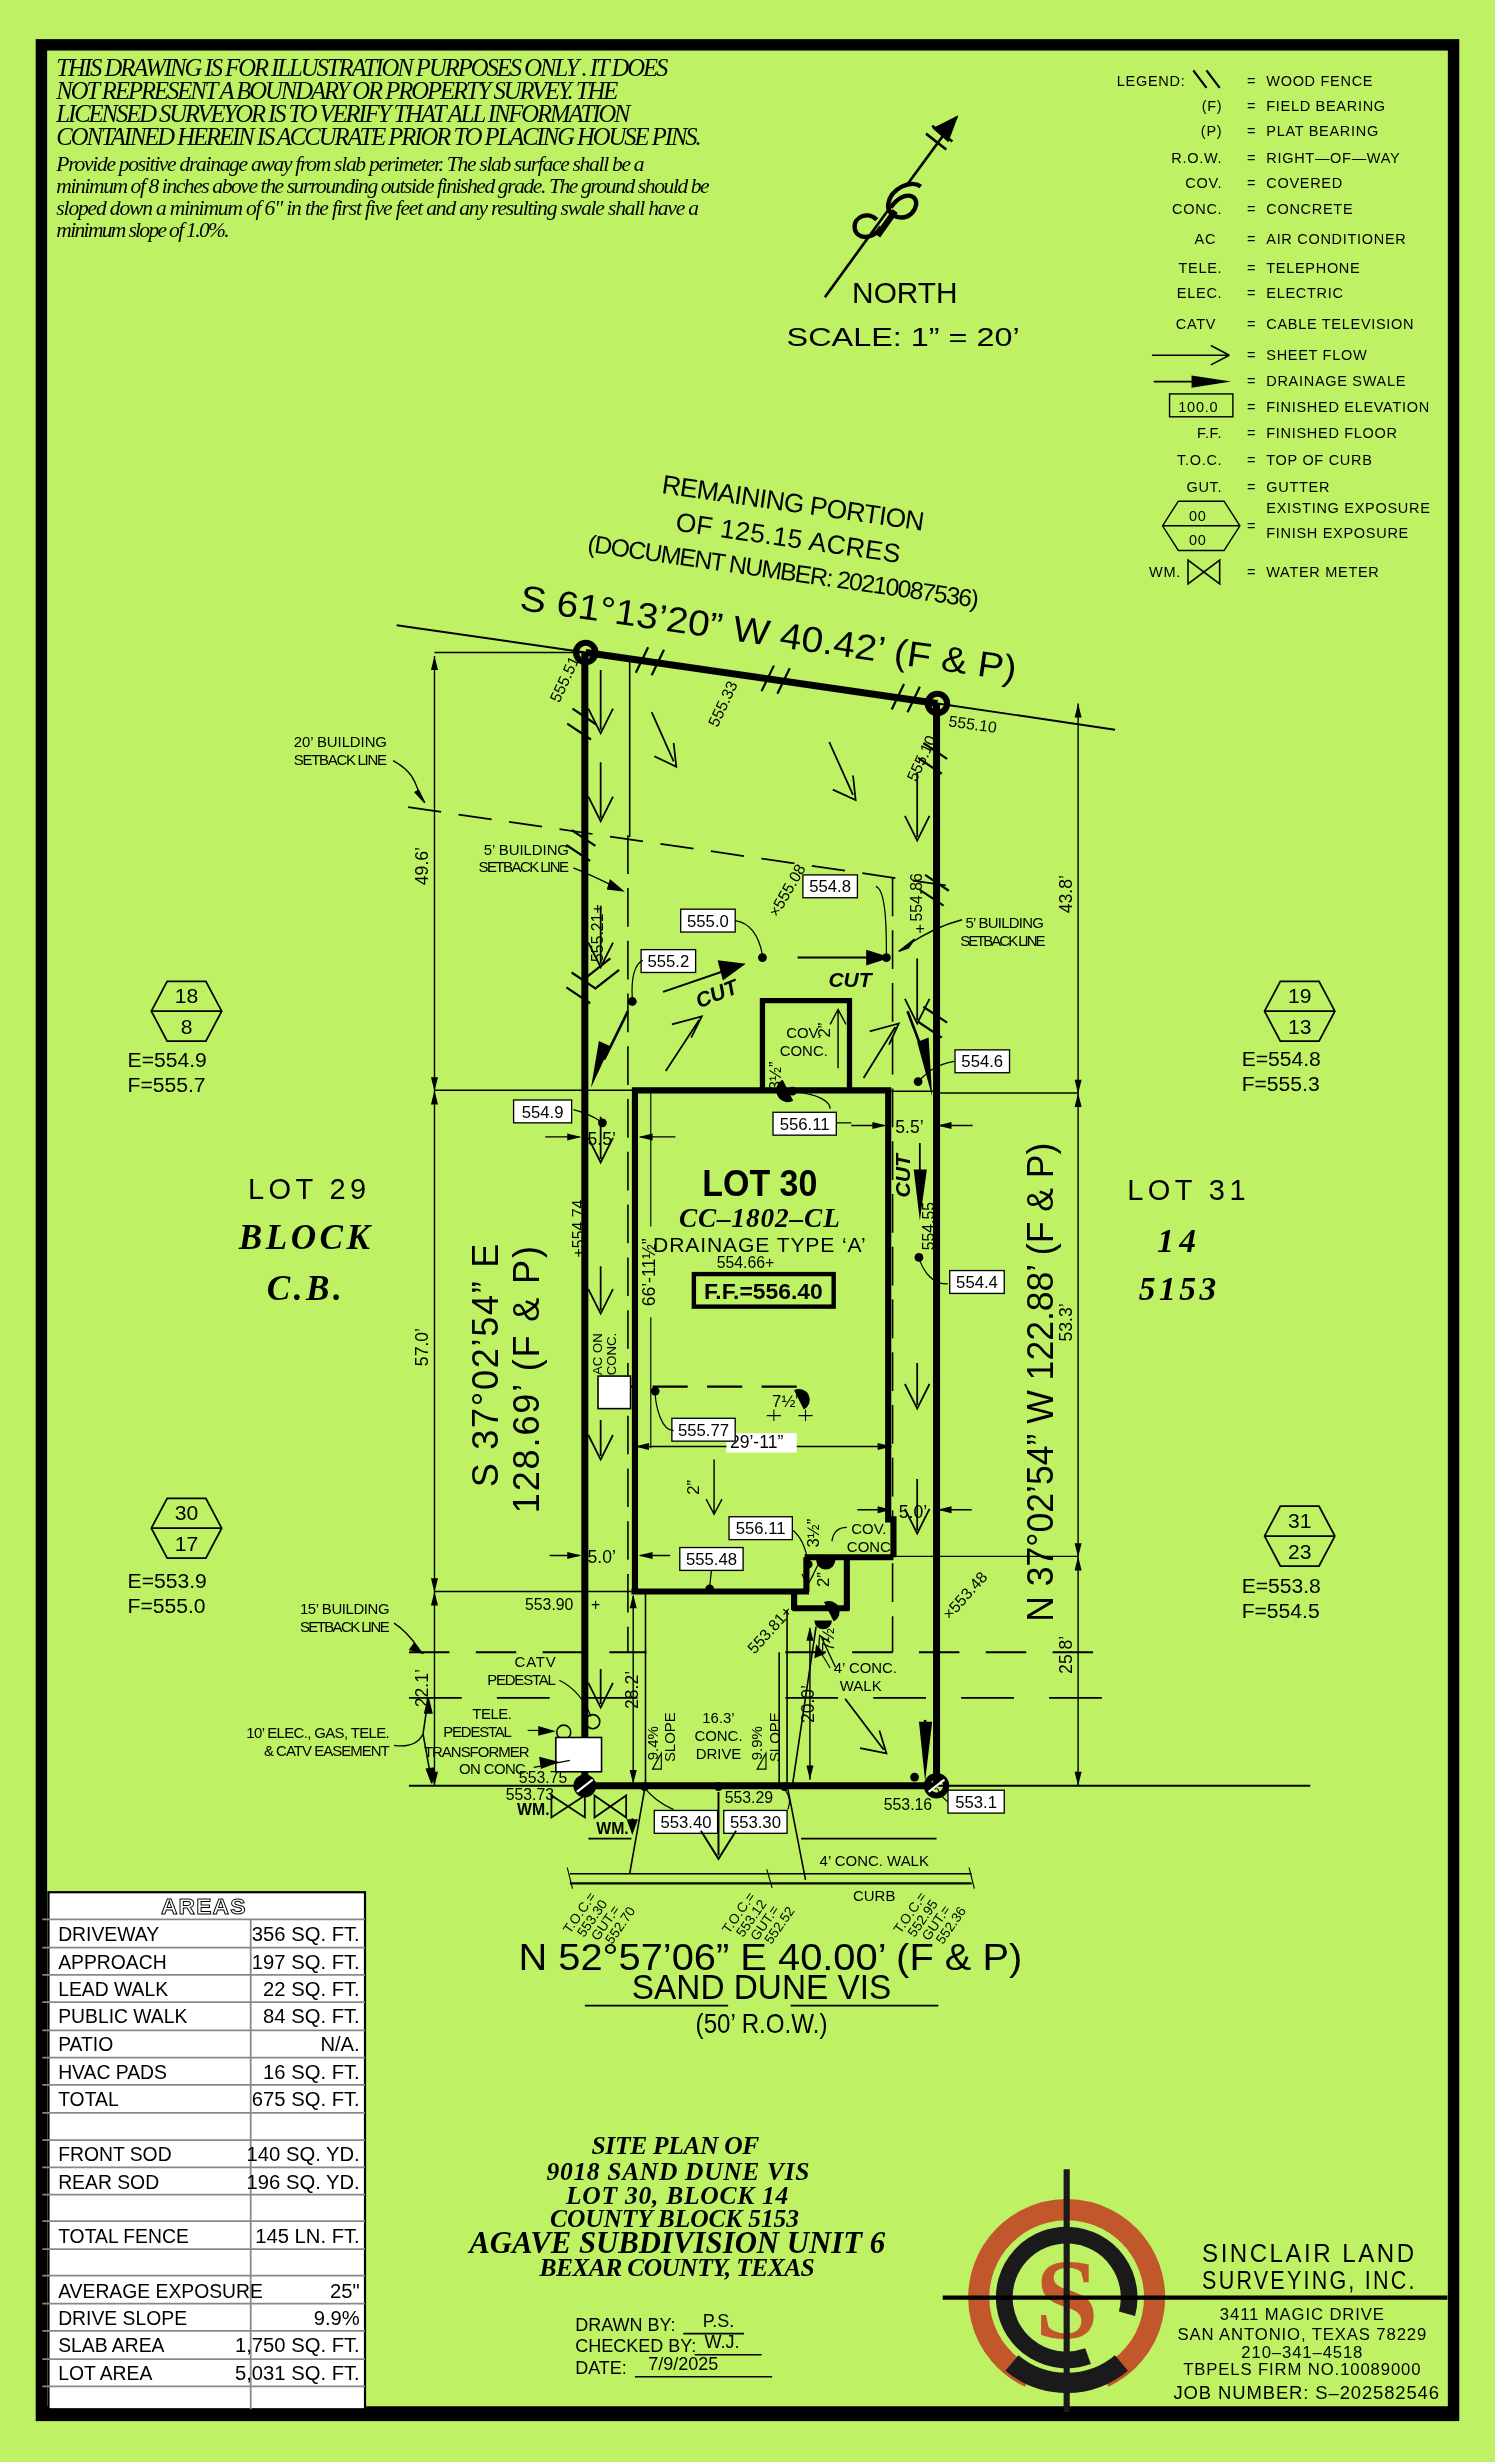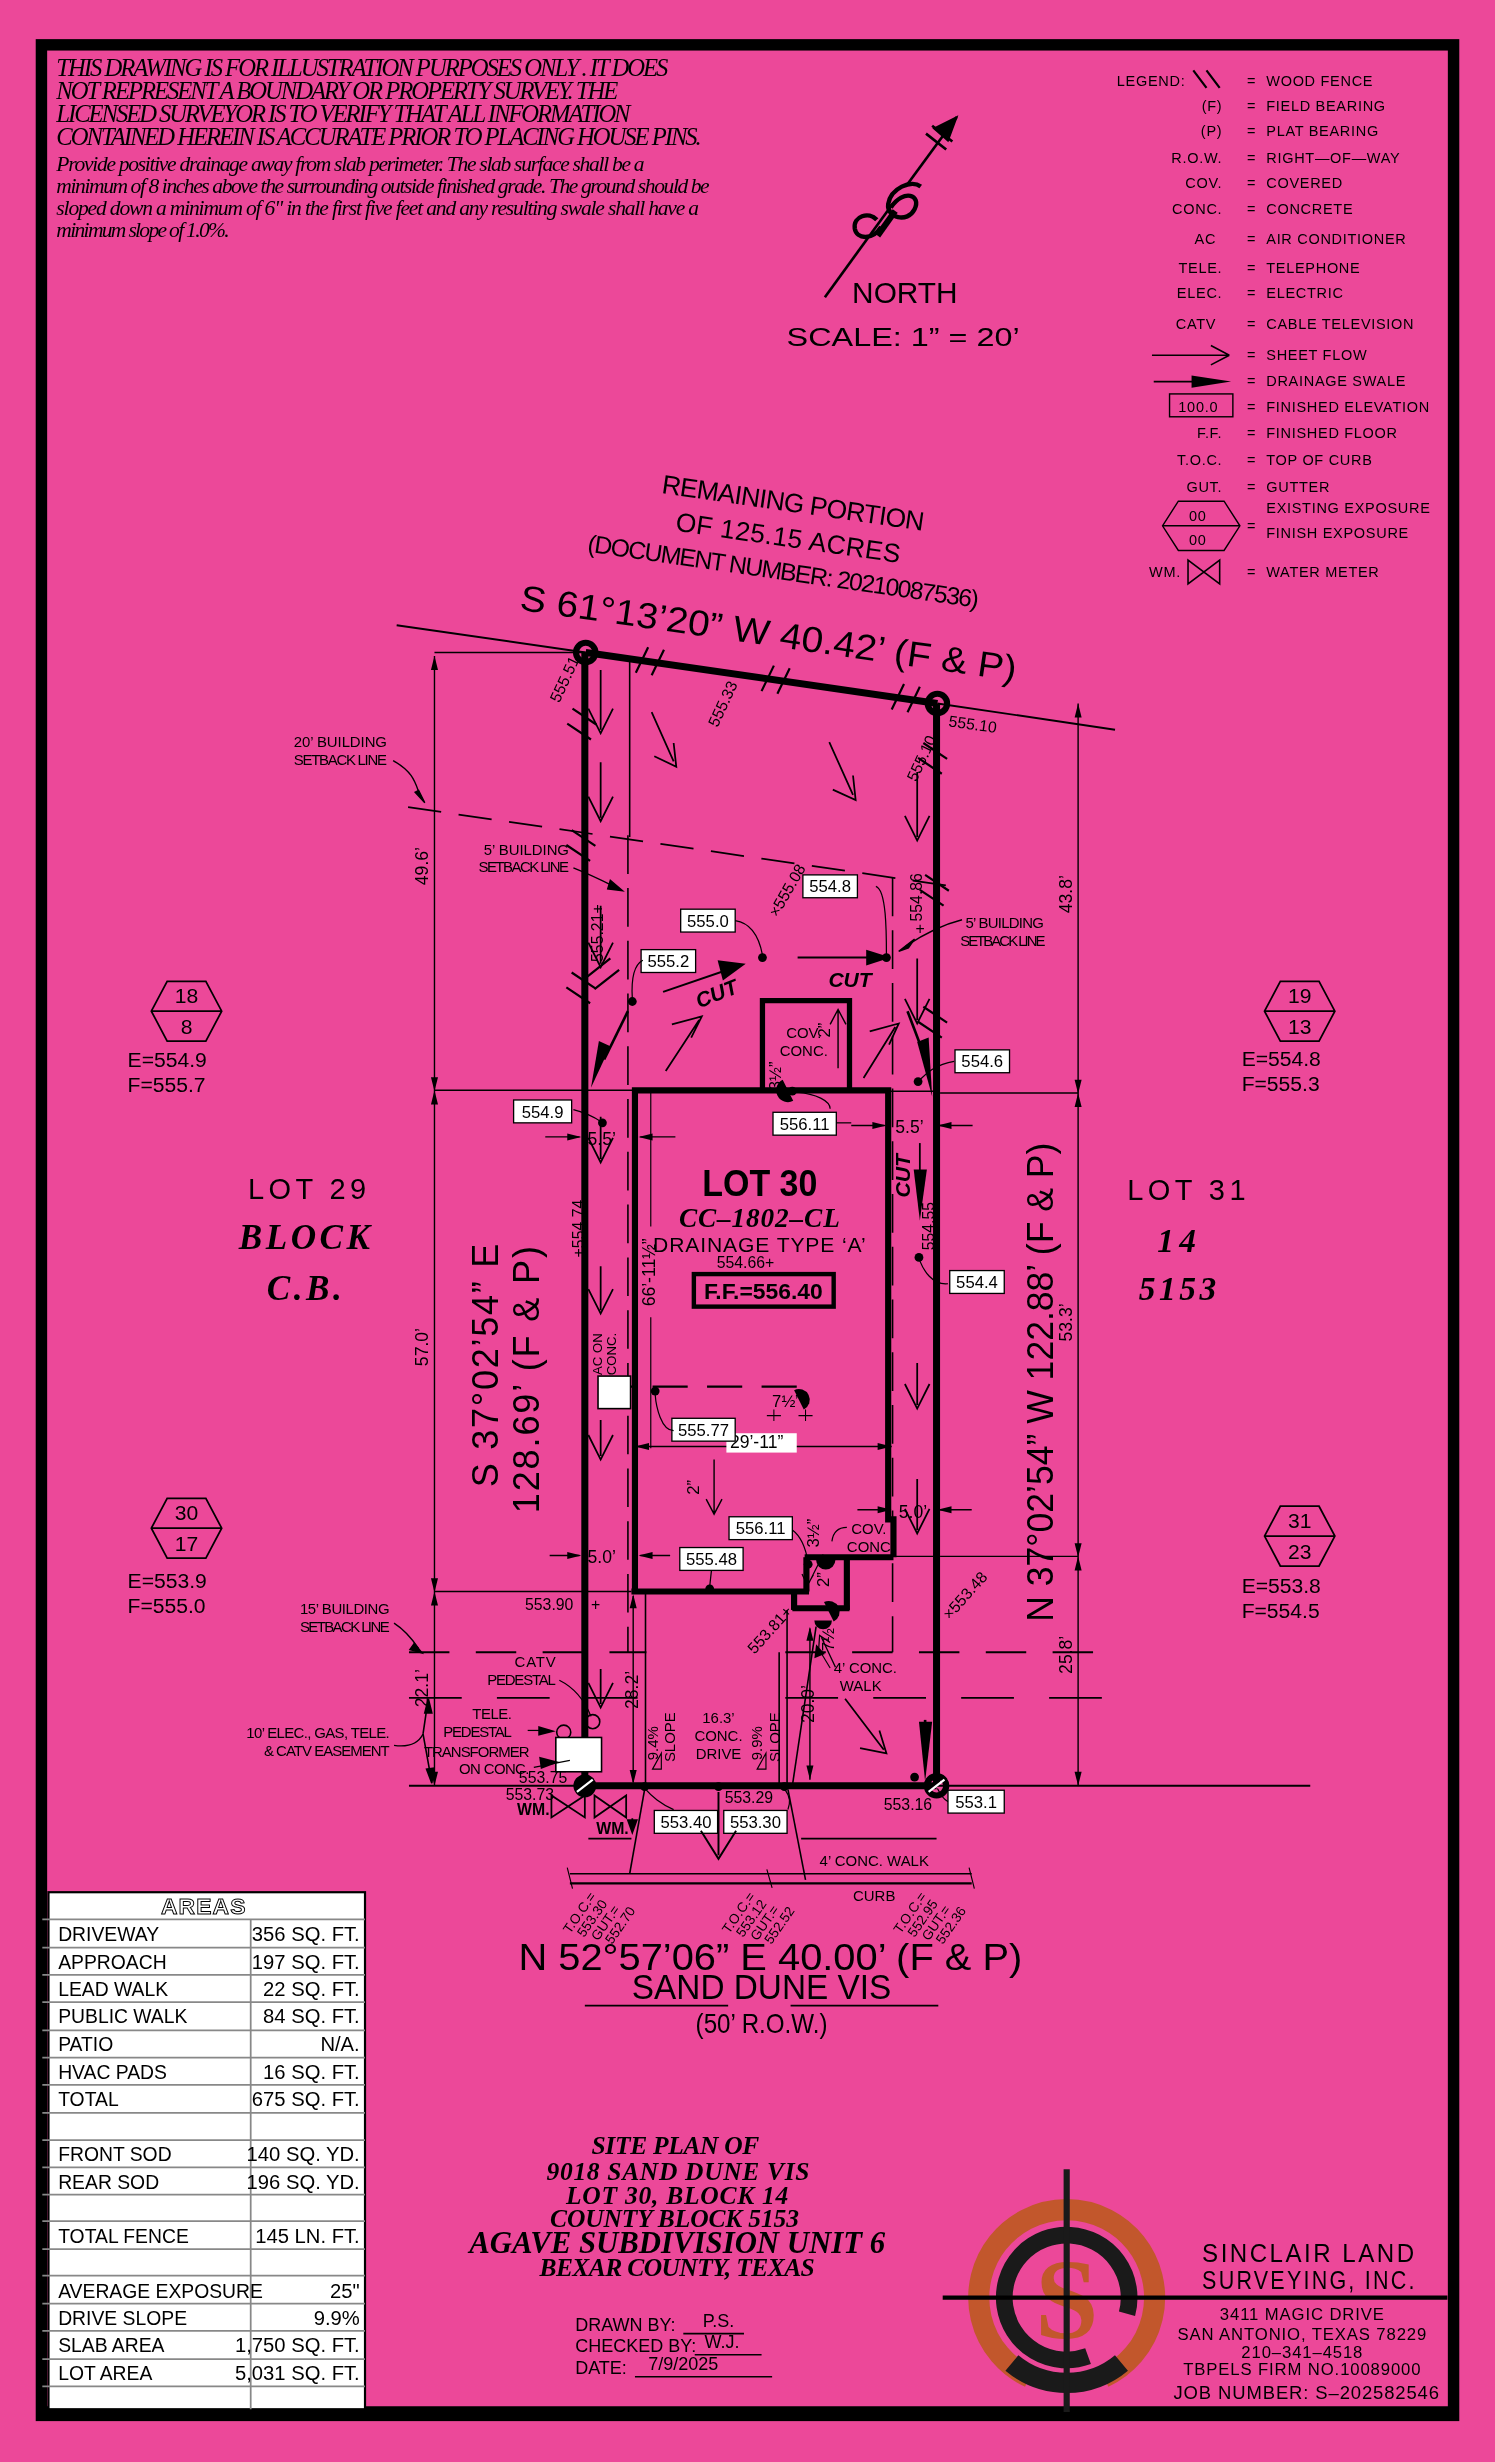--- a/index.html
+++ b/index.html
@@ -1,16 +1,16 @@
 <!DOCTYPE html>
 <html style="font-size:14px"><head>
 <meta charset="utf-8">
 <style>
   html,body{margin:0;padding:0;background:#fff;}
-  #page{position:relative;width:1495px;height:2462px;background:#ec4899;overflow:hidden;}
+  #page{position:relative;width:1495px;height:2462px;background:#bef264;overflow:hidden;}
   svg{position:absolute;top:0;left:0;}
   .sans{font-family:"Liberation Sans",sans-serif;}
   .ser{font-family:"Liberation Serif",serif;}
 </style>
 </head>
 <body>
 <div id="page">
 <svg width="1495" height="2462" viewBox="0 0 1700 2800">
 
 <g id="gBorder">

